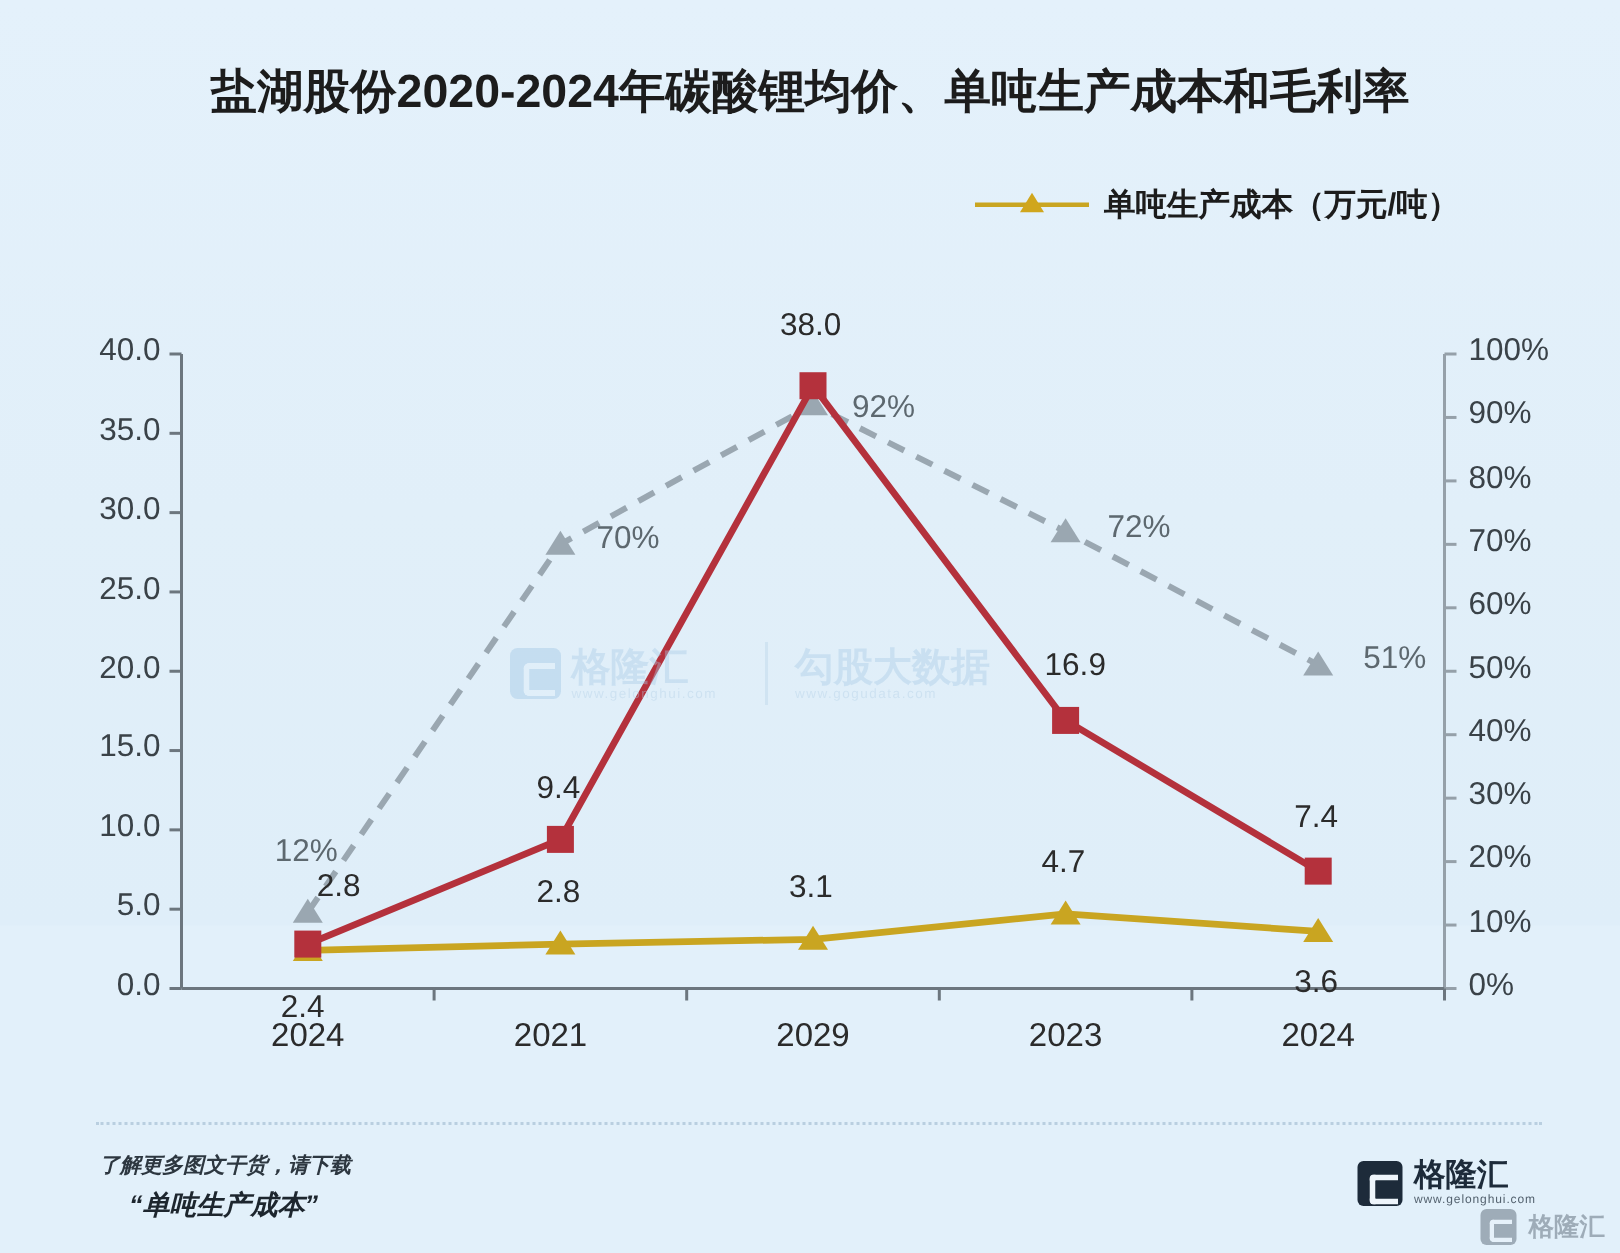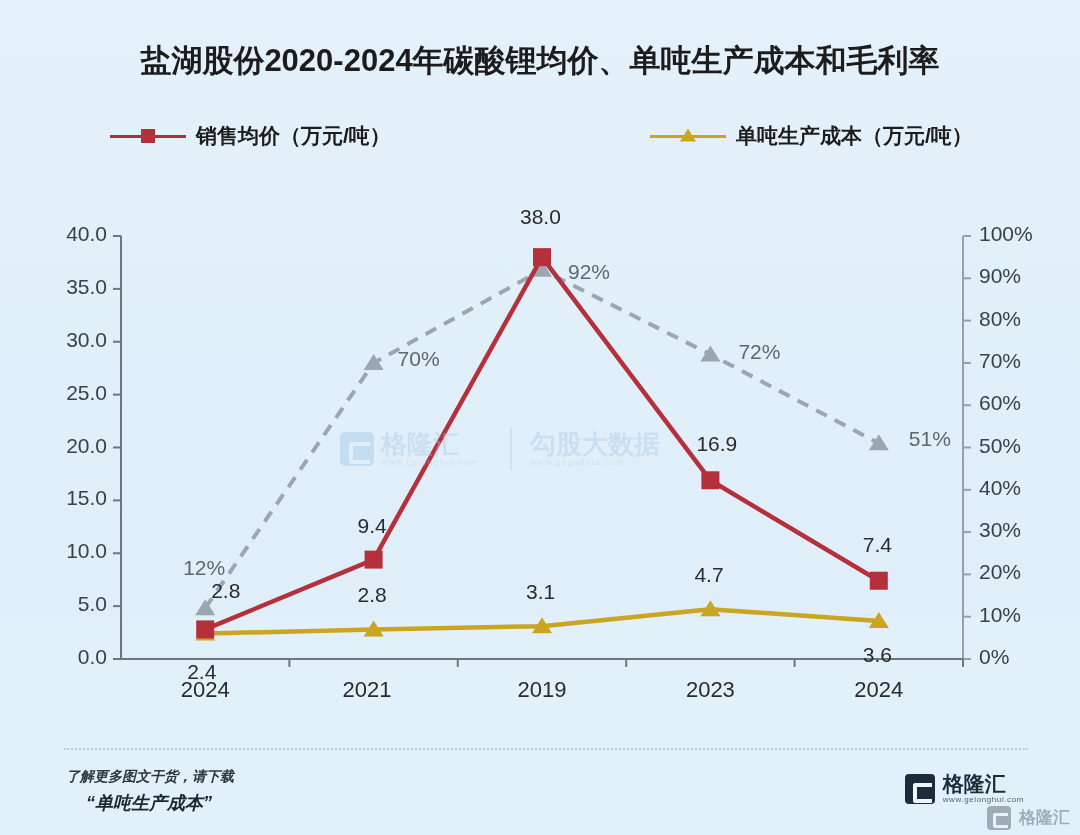--- a/index.html
+++ b/index.html
@@ -262,27 +262,20 @@
   .brand-logo-ghost .brand-txt-main { font-size: 17px; }
 </style>
 </head>
 <body>
 
 <div id="page">
 
   <div class="title">盐湖股份2020-2024年碳酸锂均价、单吨生产成本和毛利率</div>
 
   <div class="legend">
-    <div class="legend-item l1">
-      <span class="legend-key">
-        <span class="ln solid-red"></span>
-          <span class="mk sq-red"></span>
-      </span>
-      <span>销售均价（万元/吨）</span>
-    </div>
     <div class="legend-item l2">
       <span class="legend-key">
         <span class="ln solid-gold"></span>
           <span class="mk tri-gold"></span>
       </span>
       <span>单吨生产成本（万元/吨）</span>
     </div>
   </div>
 
   <div class="plot-wrap" id="plot">
@@ -349,21 +342,21 @@
       <div class="axis-label ylab-right" style="left: 979px; top: 518.1px;">30%</div>
       <div class="axis-label ylab-right" style="left: 979px; top: 475.8px;">40%</div>
       <div class="axis-label ylab-right" style="left: 979px; top: 433.5px;">50%</div>
       <div class="axis-label ylab-right" style="left: 979px; top: 391.2px;">60%</div>
       <div class="axis-label ylab-right" style="left: 979px; top: 348.9px;">70%</div>
       <div class="axis-label ylab-right" style="left: 979px; top: 306.6px;">80%</div>
       <div class="axis-label ylab-right" style="left: 979px; top: 264.3px;">90%</div>
       <div class="axis-label ylab-right" style="left: 979px; top: 222px;">100%</div>
       <div class="xlab" style="left: 145.2px; width: 120px; top: 677px;">2024</div>
       <div class="xlab" style="left: 307px; width: 120px; top: 677px; text-align: center;">2021</div>
-      <div class="xlab" style="left: 482px; width: 120px; top: 677px;">2019</div>
+      <div class="xlab" style="left: 482px; width: 120px; top: 677px;">2029</div>
       <div class="xlab" style="left: 650.4px; width: 120px; top: 677px;">2023</div>
       <div class="xlab" style="left: 818.8px; width: 120px; top: 677px;">2024</div>
       <div class="dlabel" style="left: 211.2px; top: 579.39px;">2.8</div>
       <div class="dlabel" style="left: 357.6px; top: 513.595px;">9.4</div>
       <div class="dlabel" style="left: 520px; top: 205.15px;">38.0</div>
       <div class="dlabel" style="left: 696.4px; top: 432.283px;">16.9</div>
       <div class="dlabel" style="left: 862.8px; top: 532.745px;">7.4</div>
       <div class="dlabel" style="left: 187.2px; top: 659.62px;">2.4</div>
       <div class="dlabel" style="left: 357.6px; top: 583.39px;">2.8</div>
       <div class="dlabel" style="left: 526px; top: 580.217px;">3.1</div>

